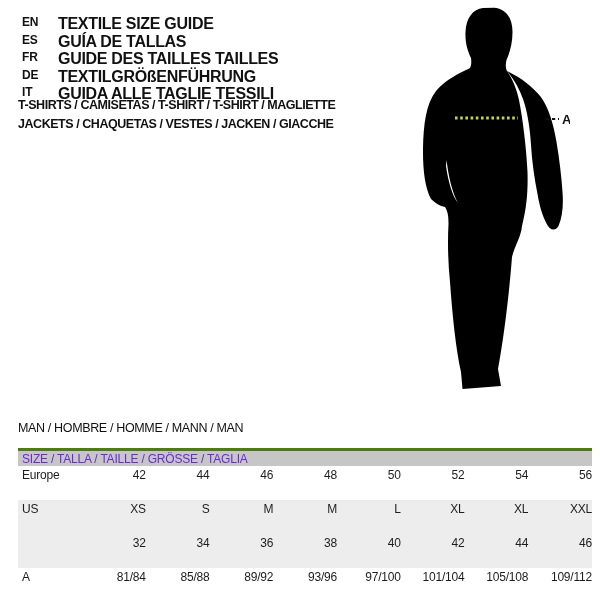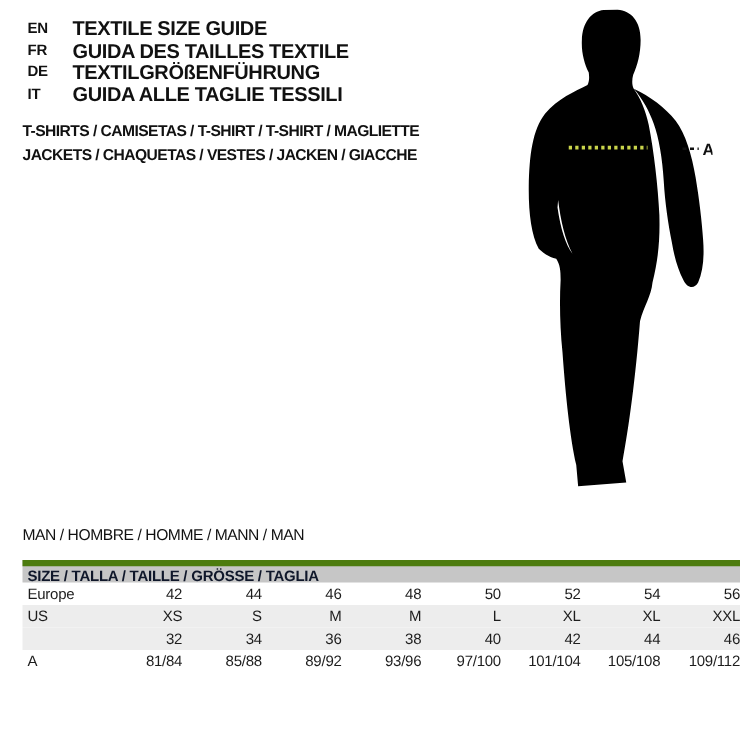--- a/index.html
+++ b/index.html
@@ -14,42 +14,46 @@
   .lang-title{font-weight:bold;font-size:16px;letter-spacing:-0.3px;white-space:nowrap;}
   
   .categories{position:absolute;top:96px;left:18px;}
   .cat-line{font-weight:bold;font-size:12.5px;line-height:18.5px;letter-spacing:-0.45px;white-space:nowrap;}
   
   .figure{position:absolute;left:410px;top:2px;width:160px;height:393px;}
   
   .section-title{position:absolute;top:421px;left:18px;font-weight:normal;font-size:12.5px;letter-spacing:-0.35px;text-align:right;}
   
   .size-table{position:absolute;top:448px;left:18px;width:574px;font-size:12px;letter-spacing:-0.2px;color:#1d1d1d;}
-  .t-header{height:18px;line-height:17px;background:var(--header-bg,#c6c6c6);border-top:5px solid #4d7c0f;
-            padding-left:4px;box-sizing:border-box;color:#0f172a;font-weight:bold;}
-  .t-row{display:flex;height:18px;line-height:18px;}
+  .t-header{height:18px;line-height:17px;background:var(--header-bg,#c6c6c6);border-top:3px solid #4d7c0f;
+            padding-left:4px;box-sizing:border-box;color:#6d28d9;}
+  .t-row{display:flex;height:34px;line-height:18px;}
   .t-row.shaded{background:var(--shaded-bg,#ededed);}
   .t-label{width:64px;padding-left:4px;box-sizing:border-box;}
   .t-cell{flex:1;text-align:right;}
   
   .footnote{position:absolute;top:548px;left:18px;font-weight:bold;font-size:12px;letter-spacing:-0.3px;}
 </style>
 </head>
 <body>
 
 <div class="canvas">
 
   <div class="lang-list">
     <div class="lang-row">
       <span class="lang-code">EN</span>
       <span class="lang-title">TEXTILE SIZE GUIDE</span>
     </div>
     <div class="lang-row">
+      <span class="lang-code">ES</span>
+      <span class="lang-title">GUÍA DE TALLAS</span>
+    </div>
+    <div class="lang-row">
       <span class="lang-code">FR</span>
-      <span class="lang-title">GUIDA DES TAILLES TEXTILE</span>
+      <span class="lang-title">GUIDE DES TAILLES TAILLES</span>
     </div>
     <div class="lang-row">
       <span class="lang-code">DE</span>
       <span class="lang-title">TEXTILGRÖßENFÜHRUNG</span>
     </div>
     <div class="lang-row">
       <span class="lang-code">IT</span>
       <span class="lang-title">GUIDA ALLE TAGLIE TESSILI</span>
     </div>
   </div>

